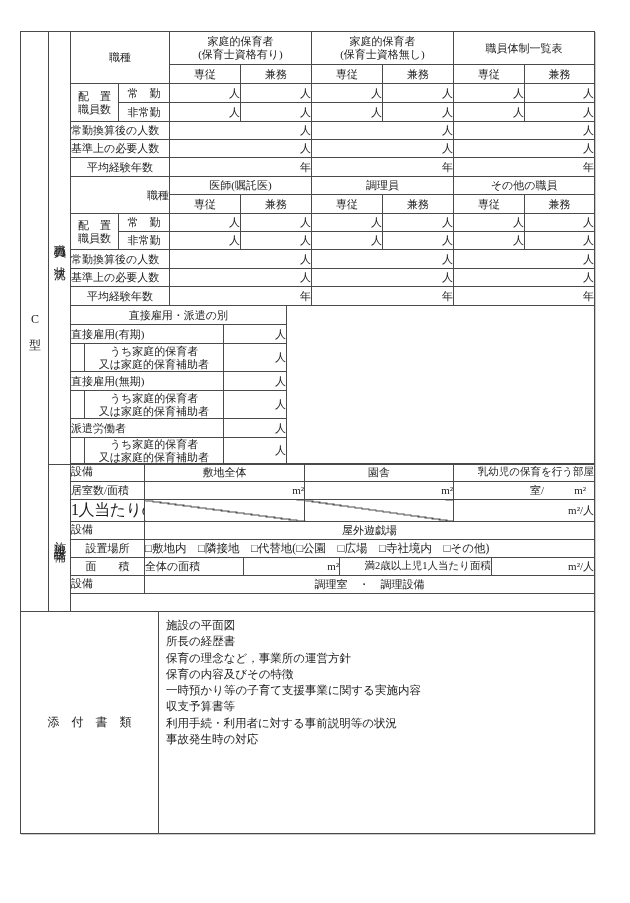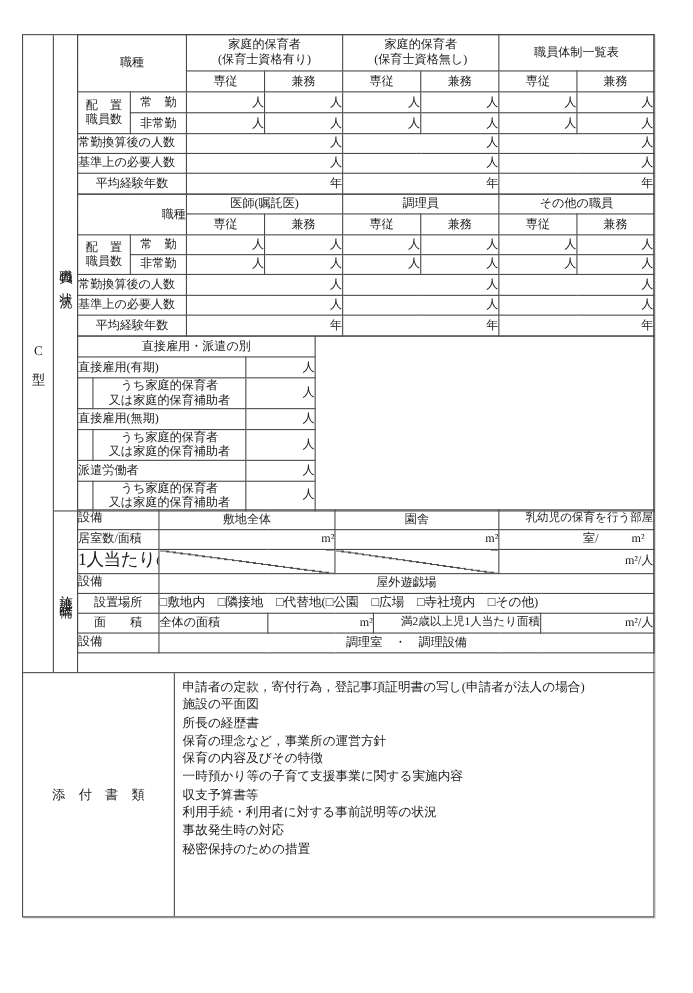--- a/index.html
+++ b/index.html
@@ -308,27 +308,25 @@
         </tr>
       </tbody>
         </table>
     </div>
 
     <div class="attach">
       <div class="attach-label">
         <span>添　付　書　類</span>
       </div>
       <div class="attach-body">
-        <div>申請者の定款，寄付行為，登記事項証明書の写し(申請者が法人の場合)</div>
         <div>施設の平面図</div>
         <div>所長の経歴書</div>
         <div>保育の理念など，事業所の運営方針</div>
         <div>保育の内容及びその特徴</div>
         <div>一時預かり等の子育て支援事業に関する実施内容</div>
         <div>収支予算書等</div>
         <div>利用手続・利用者に対する事前説明等の状況</div>
         <div>事故発生時の対応</div>
-        <div>秘密保持のための措置</div>
       </div>
     </div>
 
   </div>
 </div>
 
 </body></html>

